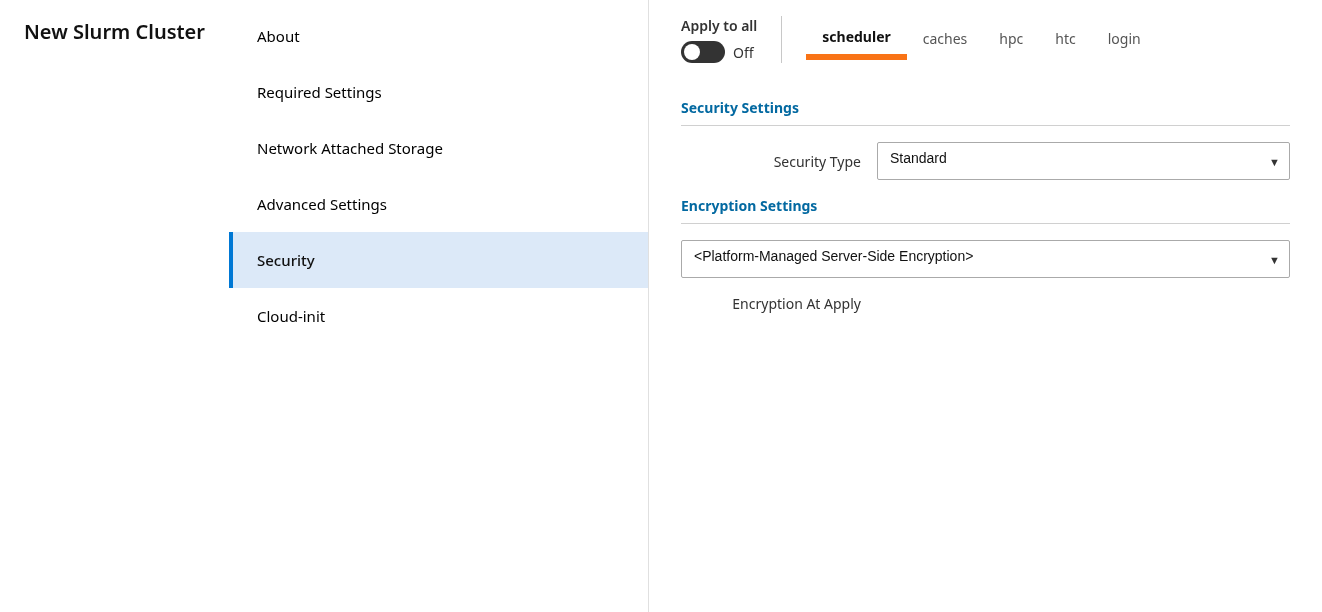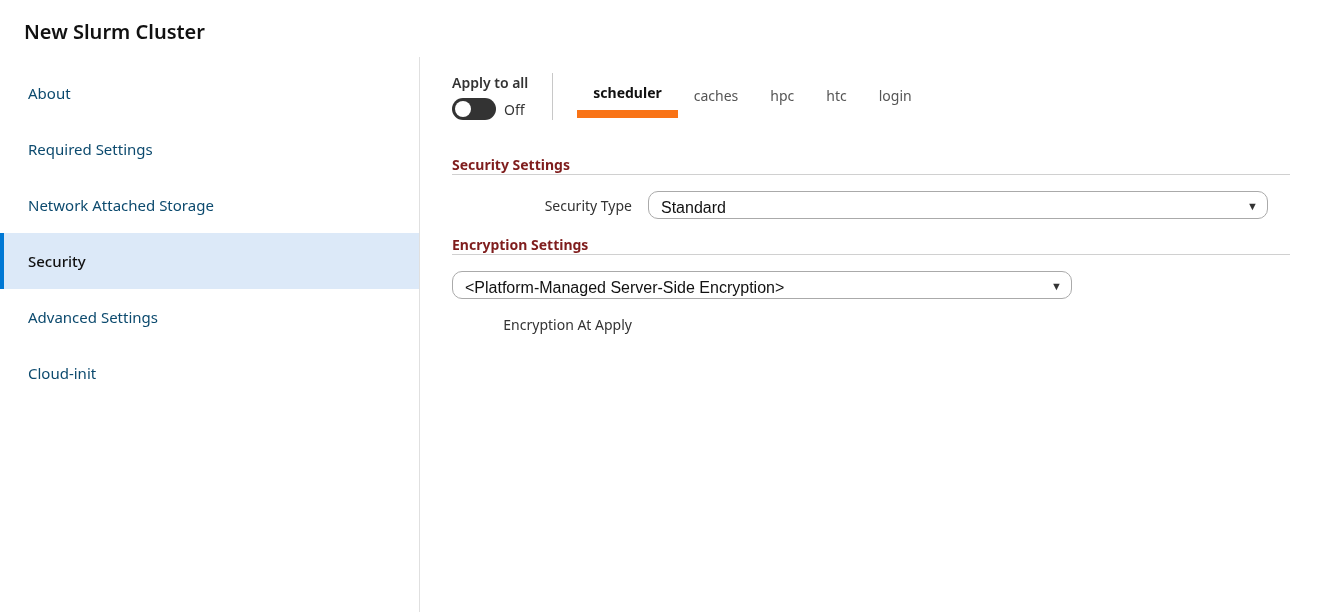--- a/index.html
+++ b/index.html
@@ -7,21 +7,20 @@
       font-family: 'Segoe UI', system-ui, -apple-system, sans-serif;
       font-size: 14px;
       color: #333;
       background: #fff;
       width: 1322px;
       min-height: 612px;
     }
 
     .page-container {
       display: flex;
-      flex-direction: column;
       height: 612px;
       overflow: hidden;
     }
 
     .page-title {
       font-size: 20px;
       font-weight: 600;
       padding: 18px 24px 12px 24px;
       color: #111;
     }
@@ -39,21 +38,21 @@
       border-right: 1px solid #e0e0e0;
       display: flex;
       flex-direction: column;
       padding-top: 8px;
     }
 
     .sidebar-item {
       padding: 18px 24px;
       cursor: pointer;
       font-size: 15px;
-      color: #0c4a6e;
+      color: #000000;
       border-left: 4px solid transparent;
       transition: background 0.1s;
     }
 
     .sidebar-item.active {
       background: #dce9f8;
       color: #111;
       font-weight: 500;
       border-left: 4px solid #0078d4;
     }
@@ -138,28 +137,29 @@
       font-size: 14px;
       cursor: pointer;
       color: #555;
       border-bottom: 2px solid transparent;
       white-space: nowrap;
     }
 
     .tab.active {
       font-weight: 700;
       color: #111;
-      border-bottom: 8px solid #f97316;
+      border-bottom: 6px solid #f97316;
     }
 
     
     .section-header {
       font-weight: 700;
       font-size: 14px;
-      color: #7f1d1d;
+      color: #0369a1;
+      padding-bottom: 8px;
       border-bottom: 1px solid #d0d0d0;
       margin-bottom: 16px;
       margin-top: 8px;
     }
 
     
     .form-row {
       display: flex;
       align-items: center;
       margin-bottom: 16px;
@@ -175,24 +175,24 @@
     }
 
     .select-wrapper {
       position: relative;
       flex: 1;
       max-width: 620px;
     }
 
     .form-select {
       width: 100%;
-      padding: 7px 36px 2px 12px;
+      padding: 7px 36px 13px 12px;
       border: 1px solid #aaa;
-      border-radius: 10px;
-      font-size: 16px;
+      border-radius: 2px;
+      font-size: 14px;
       color: #111;
       background: #fff;
       appearance: none;
       cursor: pointer;
     }
 
     .select-arrow {
       position: absolute;
       right: 10px;
       top: 50%;
@@ -232,22 +232,22 @@
 
   <div class="page-title">New Slurm Cluster</div>
 
   <div class="main-content">
 
     <nav class="sidebar">
 
     <div class="sidebar-item">About</div>
         <div class="sidebar-item">Required Settings</div>
         <div class="sidebar-item">Network Attached Storage</div>
+        <div class="sidebar-item">Advanced Settings</div>
         <div class="sidebar-item active">Security</div>
-        <div class="sidebar-item">Advanced Settings</div>
         <div class="sidebar-item">Cloud-init</div>
       </nav>
 
     <div class="panel">
 
       <div class="top-row">
         <div class="apply-all-section">
           <span class="apply-all-label">Apply to all</span>
           <div class="toggle-row">
             <div class="toggle">

